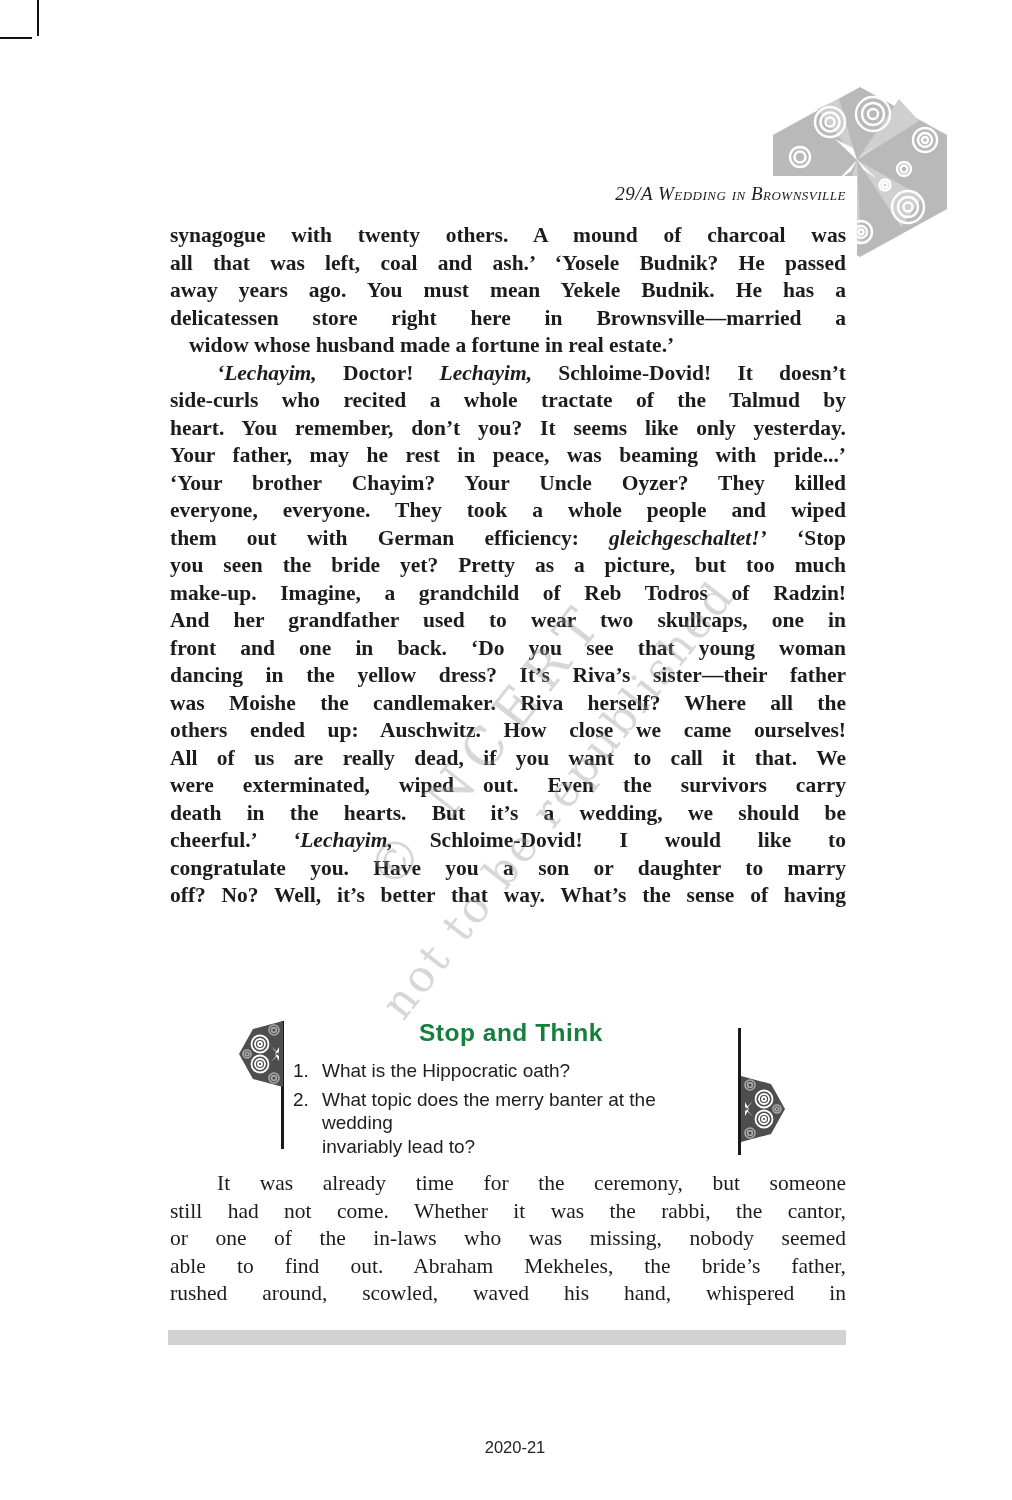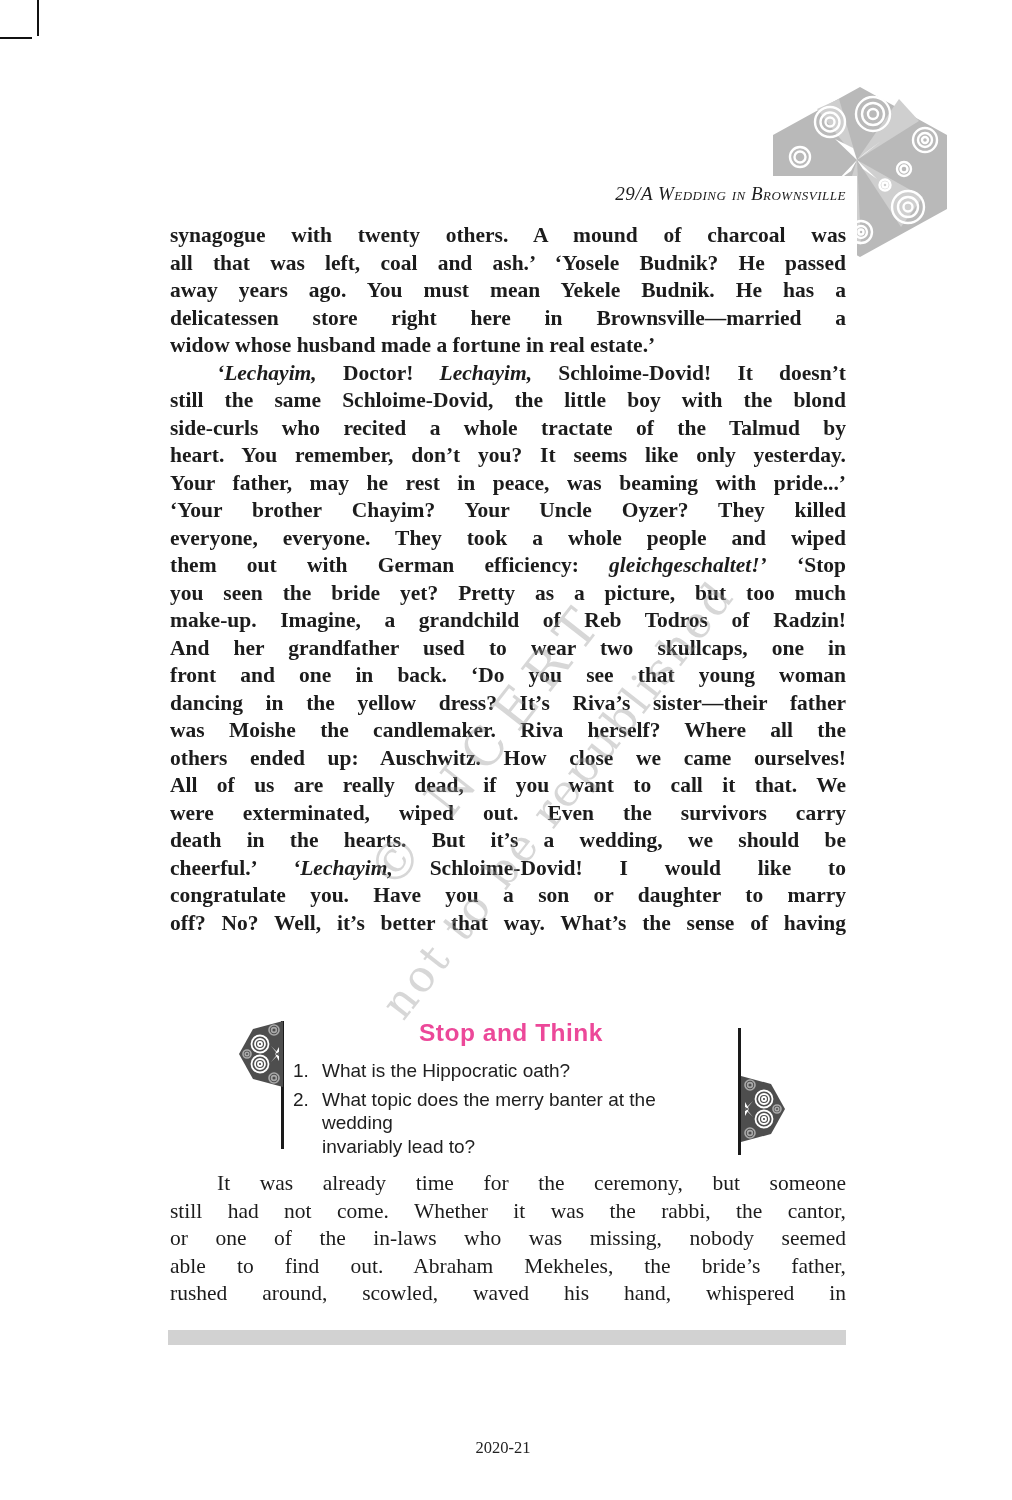--- a/index.html
+++ b/index.html
@@ -28,21 +28,21 @@
   .hex-wrap{position:absolute;left:773px;top:87px;z-index:0;}
 
   
   .body-block{
     position:absolute;left:170px;width:676px;
     font-size:21.5px;line-height:27.5px;z-index:1;
   }
   #body-top{top:222px;font-weight:bold;}
   #body-bottom{top:1170px;}
   .line{text-align:justify;text-align-last:justify;white-space:normal;}
-  .line.no-just{text-align-last:left;}
+  .line.no-just{text-align-last:left;margin-left:19px;}
   .para.indent .line:first-child{text-indent:47px;}
   .line i{font-style:italic;}
 
   
   .watermark{
     position:absolute;left:240px;top:555px;width:560px;height:430px;
     display:flex;flex-direction:column;align-items:center;justify-content:center;
     gap:34px;
     transform:rotate(-52deg);
     z-index:2;pointer-events:none;
@@ -53,36 +53,36 @@
   .wm1{font-size:52px;letter-spacing:12px;}
   .wm2{font-size:44px;letter-spacing:3px;}
 
   
   .stop-think{position:absolute;left:281px;top:1021px;width:460px;height:134px;z-index:3;}
   .rule-left{position:absolute;left:0;top:0;width:2.5px;height:128px;background:#1a1a1a;}
   .rule-right{position:absolute;left:457px;top:7px;width:2.5px;height:127px;background:#1a1a1a;}
   .st-title{
     position:absolute;left:0;top:-2px;width:100%;text-align:center;
     font-family:"Liberation Sans", sans-serif;font-weight:bold;
-    font-size:24.5px;letter-spacing:.5px;color:#ec4899;
+    font-size:24.5px;letter-spacing:.5px;color:#15803d;
   }
   .st-questions{position:absolute;left:12px;top:38px;width:436px;
     font-family:"Liberation Sans", sans-serif;font-size:19px;line-height:23.5px;color:#202020;}
   .q{display:flex;margin-bottom:5px;}
   .q-num{width:29px;flex:0 0 29px;}
   .q-lines{flex:1;}
   .pent{position:absolute;}
   .pent-left{left:-42px;top:0;}
   .pent-right{left:459px;top:55px;}
 
   
   .gray-bar{position:absolute;left:168px;top:1330px;width:678px;height:15px;background:#d2d2d2;}
   .footer-year{
-    position:absolute;left:164px;top:1438px;width:678px;text-align:center;
-    font-family:Liberation Serif, serif;font-size:16.5px;color:#222;
+    position:absolute;left:176px;top:1438px;width:678px;text-align:center;
+    font-family:Liberation Sans, sans-serif;font-size:16.5px;color:#222;
   }
 </style>
 </head>
 <body>
 
 <div class="page">
 
   <div class="crop-v"></div>
   <div class="crop-h"></div>
 
@@ -140,21 +140,20 @@
   <div class="body-block" id="body-top">
       <div class="para">
         <div class="line"><span>synagogue with twenty others. A mound of charcoal was</span></div>
         <div class="line"><span>all that was left, coal and ash.’ ‘Yosele Budnik? He passed</span></div>
         <div class="line"><span>away years ago. You must mean Yekele Budnik. He has a</span></div>
         <div class="line"><span>delicatessen store right here in Brownsville—married a</span></div>
         <div class="line no-just"><span>widow whose husband made a fortune in real estate.’</span></div>
       </div>
       <div class="para indent">
         <div class="line"><i>‘Lechayim,</i><span> Doctor! </span><i>Lechayim,</i><span> Schloime-Dovid! It doesn’t</span></div>
-        <div class="line"><span>still the same Schloime-Dovid, the little boy with the blond</span></div>
         <div class="line"><span>side-curls who recited a whole tractate of the Talmud by</span></div>
         <div class="line"><span>heart. You remember, don’t you? It seems like only yesterday.</span></div>
         <div class="line"><span>Your father, may he rest in peace, was beaming with pride...’</span></div>
         <div class="line"><span>‘Your brother Chayim? Your Uncle Oyzer? They killed</span></div>
         <div class="line"><span>everyone, everyone. They took a whole people and wiped</span></div>
         <div class="line"><span>them out with German efficiency: </span><i>gleichgeschaltet!’</i><span> ‘Stop</span></div>
         <div class="line"><span>you seen the bride yet? Pretty as a picture, but too much</span></div>
         <div class="line"><span>make-up. Imagine, a grandchild of Reb Todros of Radzin!</span></div>
         <div class="line"><span>And her grandfather used to wear two skullcaps, one in</span></div>
         <div class="line"><span>front and one in back. ‘Do you see that young woman</span></div>

